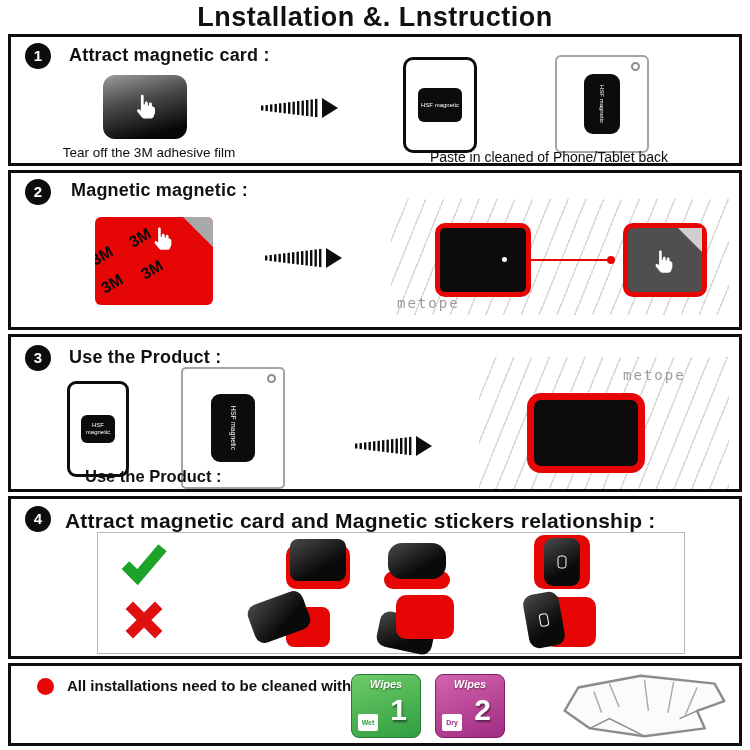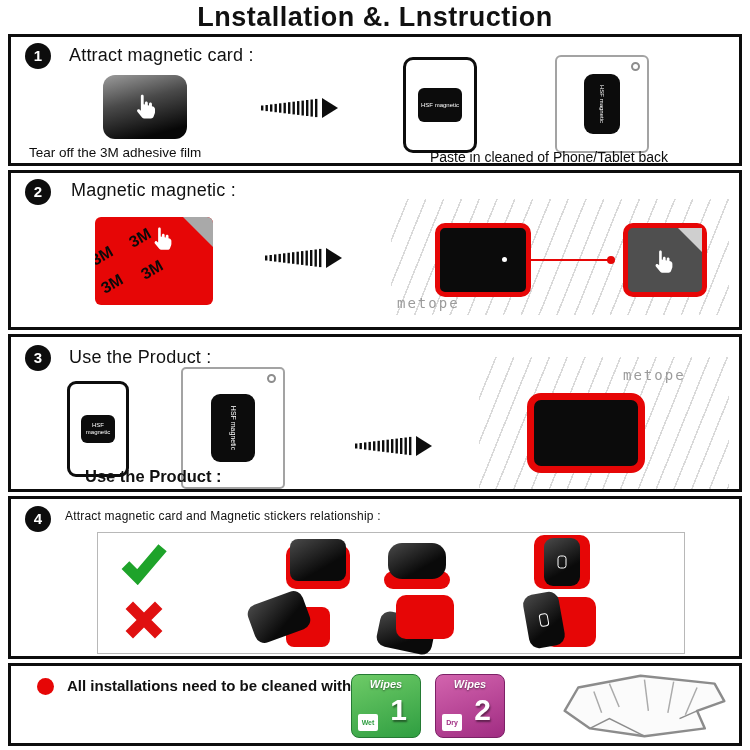--- a/index.html
+++ b/index.html
@@ -3,30 +3,30 @@
 <meta charset="utf-8">
 <style>
   *{box-sizing:border-box;margin:0;padding:0}
   html,body{width:750px;height:750px}
   body{background:#fff;font-family:"Liberation Sans",sans-serif;color:#111;position:relative;overflow:hidden}
   #title{height:34px;line-height:34px;text-align:center;font-size:27px;font-weight:bold;letter-spacing:.5px}
   .sec{position:relative;margin:0 8px 4px;border:3px solid #0d0d0d;background:#fff;overflow:hidden}
   #sec1{height:132px}#sec2{height:160px}#sec3{height:158px}#sec4{height:163px}#sec5{height:83px}
   .abs{position:absolute}
   .badge{width:26px;height:26px;border-radius:50%;background:#0d0d0d;color:#fff;font-weight:bold;font-size:15px;text-align:center;line-height:26px}
-  .heading{font-size:18px;font-weight:400;letter-spacing:.2px;white-space:nowrap}
+  .heading{font-size:18px;font-weight:700;letter-spacing:.2px;white-space:nowrap}
   .caption{font-size:13.5px;color:#0d0d0d;white-space:nowrap}
   .arrow-ic{width:88px;height:26px;color:#0d0d0d}
   .hand-ic{color:#fff}
   .mono{font-family:"DejaVu Sans Mono",monospace}
   .wall{background:repeating-linear-gradient(112deg,rgba(0,0,0,0) 0 15px,#d9d9d9 15px 16.5px)}
   .metope{font-size:14px;color:#9b9b9b;letter-spacing:2px}
   
   #s1-sticker{left:92px;top:38px;width:84px;height:64px;border-radius:12px;background:linear-gradient(165deg,#9c9c9c,#4a4a4a 40%,#070707 85%)}
-  #s1-cap-left{left:18px;top:108px;width:240px;}
+  #s1-cap-left{left:18px;top:108px;width:240px;text-align:center}
   .phone{border:3px solid #0d0d0d;border-radius:10px;background:#fff}
   #s1-phone{left:392px;top:20px;width:74px;height:96px}
   .chip{position:absolute;left:50%;top:50%;transform:translate(-50%,-50%);width:44px;height:34px;background:#0c0c0c;border-radius:6px;display:flex;align-items:center;justify-content:center}
   .chip-t{color:#fff;font-size:6px;text-align:center;line-height:1.1}
   .cardw{border:2px solid #a3a3a3;border-radius:6px;background:#fff}
   #s1-card{left:544px;top:18px;width:94px;height:98px}
   .hole{position:absolute;top:5px;right:7px;width:9px;height:9px;border:2px solid #8d8d8d;border-radius:50%}
   .vchip{position:absolute;left:50%;top:50%;transform:translate(-50%,-50%);width:36px;height:60px;background:#0c0c0c;border-radius:9px}
   .vtext{position:absolute;left:50%;top:50%;transform:translate(-50%,-50%) rotate(90deg);color:#fff;font-size:6px;white-space:nowrap}
   #s1-cap-right{left:368px;top:112px;width:340px;text-align:center;font-size:14px}
@@ -48,21 +48,21 @@
   #s3-phone{left:56px;top:44px;width:62px;height:96px;border-radius:9px}
   #s3-phone .chip{width:34px;height:28px}
   #s3-card{left:170px;top:30px;width:104px;height:122px;border-radius:5px}
   #s3-card .vchip{width:44px;height:68px}
   #s3-card .vtext{font-size:7px}
   #s3-wall{left:468px;top:20px;width:250px;height:132px}
   #s3-metope{left:612px;top:30px}
   #s3-rb{left:516px;top:56px;width:118px;height:80px;background:#0b0b0b;border:7px solid #e60606;border-radius:14px}
   #s3-cap{left:74px;top:130px;font-size:16.5px;font-weight:600}
   
-  #s4-heading{font-size:12px}
+  #s4-heading{font-size:21px}
   #s4-panel{left:86px;top:33px;width:588px;height:122px;border:1px solid #b8b8b8}
   #s4-check{left:22px;top:8px;width:48px;height:44px;color:#1ea32a}
   #s4-cross{left:23px;top:66px;width:46px;height:42px;color:#e01010}
   .combo{position:absolute;width:84px;height:56px}
   .rpad{position:absolute;background:#e60606;border-radius:10px}
   .bcard{position:absolute;background:linear-gradient(150deg,#4a4a4a,#0a0a0a 65%);border-radius:10px}
   #cmb1{left:178px;top:4px}#cmb2{left:276px;top:6px}#cmb3{left:420px;top:2px}
   #cmb4{left:152px;top:62px}#cmb5{left:278px;top:62px}#cmb6{left:420px;top:60px}
   #cmb1 .rpad{left:10px;top:8px;width:64px;height:44px}
   #cmb1 .bcard{left:14px;top:2px;width:56px;height:42px;border-radius:8px}

